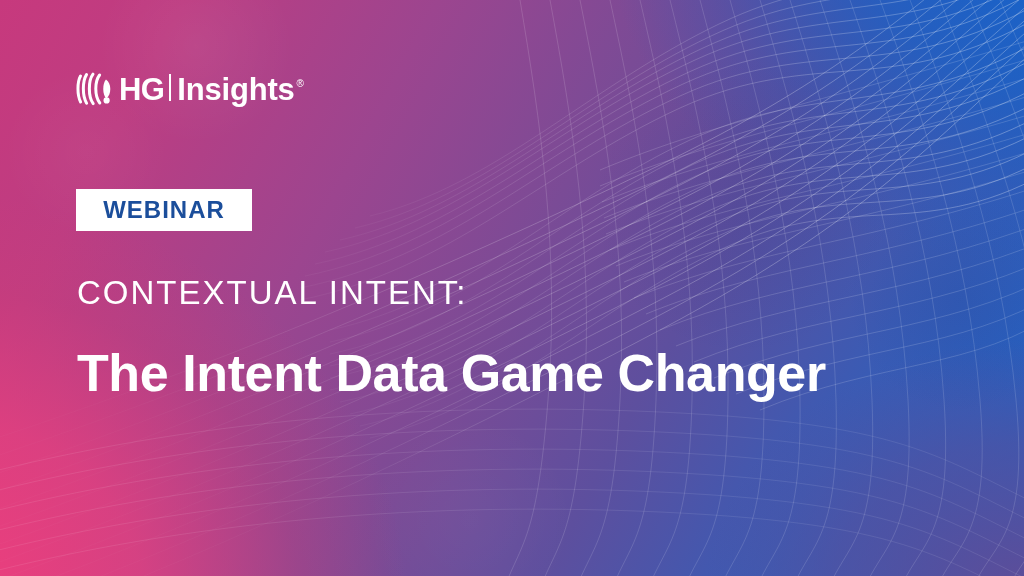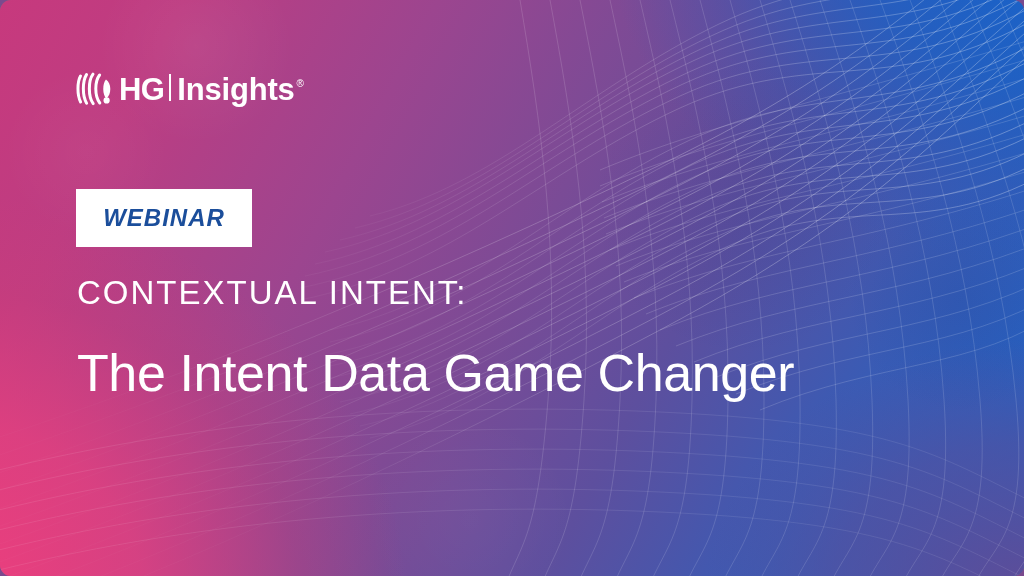--- a/index.html
+++ b/index.html
@@ -7,21 +7,20 @@
   body {
     font-family:"Liberation Sans", sans-serif;
     background:#7a4a8e;
   }
 
   #slide {
     position:relative;
     width:1024px; height:576px;
     overflow:hidden;
     background:#737373;
-    border-radius:11px;
   }
 
   
   .bg-base {
     position:absolute; inset:0;
     background:
       linear-gradient(118deg,
         #c7397d 0%,
         #bd3d82 14%,
         #9c458f 33%,
@@ -76,43 +75,43 @@
   #logo .mark { width:38px; height:34px; margin-right:5px; display:block; }
   #logo .word { display:flex; align-items:baseline; color:#fff; }
   #logo .hg { font-size:31px; font-weight:700; letter-spacing:-0.6px; line-height:1; }
   #logo .div { display:inline-block; width:2px; height:27px; background:#fff;
                margin:0 6px 0 5px; position:relative; top:1px; }
   #logo .ins { font-size:31px; font-weight:700; letter-spacing:-0.2px; line-height:1; }
   #logo .reg { font-size:10px; font-weight:400; margin-left:2px; position:relative; top:-13px; }
 
   #badge {
     position:absolute; left:76px; top:189px;
-    width:176px; height:58px;
+    width:176px; height:42px;
     background:#ffffff;
-    display:flex; align-items:center; justify-content:center;font-style:italic;
+    display:flex; align-items:center; justify-content:center;
   }
   #badge span {
     color:#1b4e9b;
     font-size:24px; font-weight:700;
     letter-spacing:1.0px;
   }
 
   #eyebrow {
     position:absolute; left:77px; top:274px;
     color:#ffffff;
     font-size:33px; font-weight:300;
     letter-spacing:2.0px;
     white-space:nowrap;
     text-align:right;
   }
 
   #headline {
     position:absolute; left:77px; top:343px;
     color:#ffffff;
-    font-size:52px; font-weight:400;
+    font-size:52px; font-weight:700;
     letter-spacing:-0.4px;
     white-space:nowrap;
   }
 </style>
 </head>
 <body>
 
 <div id="slide">
 
   <div class="bg-base"></div>

